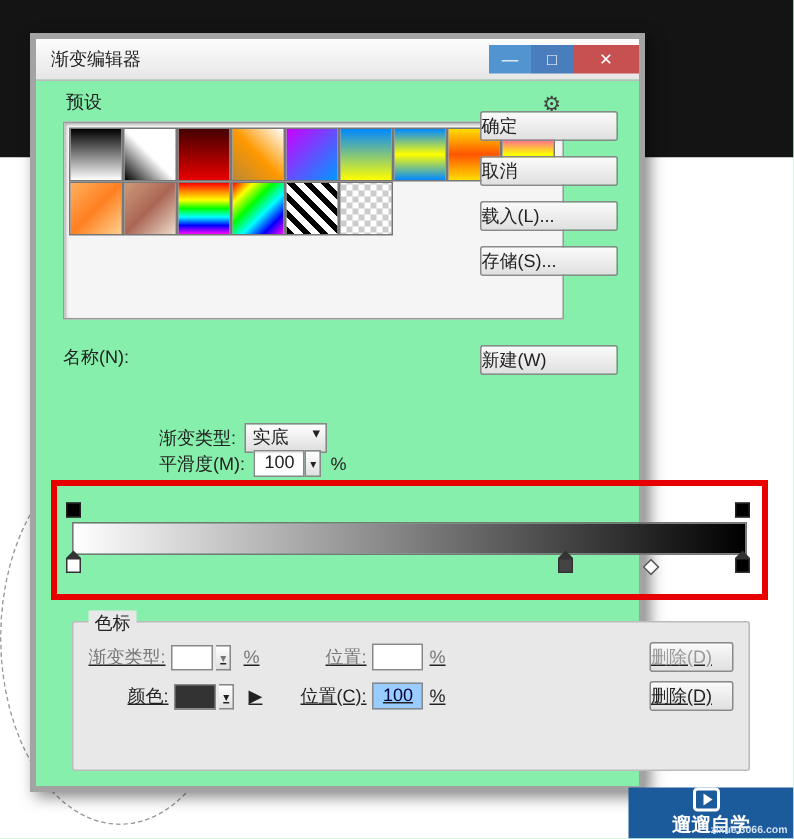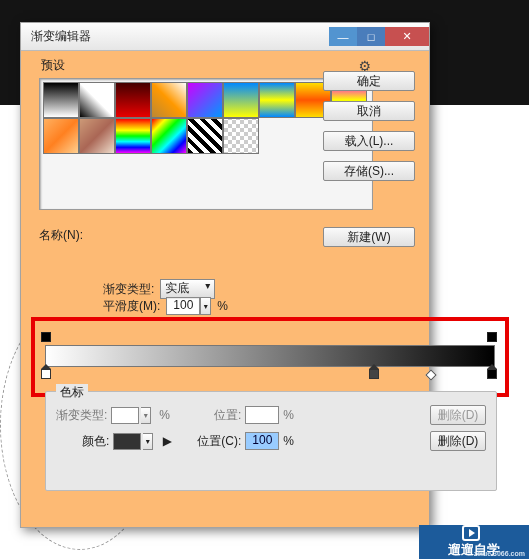--- a/index.html
+++ b/index.html
@@ -1,21 +1,21 @@
 <!DOCTYPE html>
 <html><head>
 <meta charset="utf-8">
 <style>
   * { box-sizing: border-box; margin: 0; padding: 0; font-family: "Microsoft YaHei", "SimSun", sans-serif; }
   body { background: #fff; width: 529px; height: 559px; position: relative; overflow: hidden; }
   .bg-dark { position: absolute; left: 0; top: 0; width: 529px; height: 105px; background: #141414; }
   .bg-white { position:absolute; left:0; top:105px; width:529px; height:454px; background:#fff; }
 
   .dialog { position: absolute; left: 20px; top: 22px; width: 410px; height: 506px;
-            background: #fdba74; border: 1px solid #a3a3a3; box-shadow: 3px 3px 10px rgba(0,0,0,0.5);}
+            background: #86efac; border: 4px solid #a3a3a3; box-shadow: 3px 3px 10px rgba(0,0,0,0.5);}
   .titlebar { height: 28px; background: linear-gradient(#fdfdfd,#e6e6e6);
               display:flex; align-items:center; justify-content:space-between;
               padding-left:10px; border-bottom:1px solid #bbb;}
   .titlebar-text { font-size:12px; color:#222;}
   .win-btns { display:flex; height:19px; }
   .win-btn { width:28px; height:19px; display:flex; align-items:center; justify-content:center;
              font-size:11px; color:#fff;}
   .win-min { background:#5294d0;}
   .win-max { background:#4a7dbb;}
   .win-close{ background:#c75050; width:44px;}
@@ -24,21 +24,21 @@
 
   .presets-area { position:absolute; left:18px; top:6px; width:334px; }
   .presets-header { display:flex; justify-content:space-between; align-items:center; margin-bottom:4px; padding:0 2px;}
   .gear { font-size:14px; color:#444; }
   .preset-box { width:334px; height:132px; background:#f5f5f5; border:1px solid #9a9a9a;
                 box-shadow: inset 1px 1px 2px rgba(0,0,0,.3); padding:3px; }
   .preset-grid { display:flex; flex-wrap:wrap; }
   .sw { width:36px; height:36px; border:1px solid #777; margin:0 0 0 0; }
   .right-col { position:absolute; right:14px; top:20px; width:92px; display:flex; flex-direction:column; gap:10px;}
   .btn { height:20px; background:linear-gradient(#fafafa,#e0e0e0); border:1px solid #8a8a8a;
-         border-radius:2px; font-size:12px; text-align:center; line-height:18px;}
+         border-radius:2px; font-size:12px; text-align:left; line-height:18px;}
 
   .name-row { position:absolute; left:18px; top:176px; display:flex; align-items:center; }
   .label { margin-right:6px; font-size:12px;text-align:center;}
   .name-input { width:290px; height:20px; border:1px solid #7a9ac7; background:#fff;
                 padding:0 4px; font-size:12px; box-shadow: inset 0 1px 1px rgba(0,0,0,.1);}
   .new-btn { position:absolute; right:14px; top:176px; width:92px;}
 
   .type-row { position:absolute; left:82px; top:228px; display:flex; align-items:center;}
   .select { width:55px; height:20px; border:1px solid #888; background:linear-gradient(#fff,#ddd);
             padding:0 4px; font-size:12px; position:relative;}
@@ -52,22 +52,22 @@
   .red-box { position:absolute; left:10px; top:266px; width:478px; height:80px; border:4px solid #e80000;}
   .grad-bar { position:absolute; left:24px; top:294px; width:450px; height:22px;
               background: linear-gradient(to right,#ffffff,#000000); border:1px solid #777;}
   .op-stop { width:10px; height:10px; background:#000; border:1px solid #222; position:absolute;}
   .col-stop { position:absolute; width:10px; height:12px; }
   .col-stop .h { width:10px;height:10px; border:1px solid #333; background:#777;}
   .col-stop .p { width:0;height:0;border-left:5px solid transparent;border-right:5px solid transparent;
                  border-bottom:5px solid #333; position:absolute; top:-5px; left:0;}
   .diamond{ position:absolute; width:8px; height:8px; transform:rotate(45deg); border:1px solid #555; background:#fff;}
 
-  .seb-group { position:absolute; left:24px; top:340px; width:452px; height:100px;
-               border:1px solid #bbb; border-radius:2px; padding-top:10px; background:#e8e8e8;}
+  .seb-group { position:absolute; left:24px; top:360px; width:452px; height:100px;
+               border:1px solid #bbb; border-radius:2px; padding-top:10px; background:#e8e8e8;text-decoration:underline;}
   .seb-title { position:absolute; left:10px; top:-8px; background:#e8e8e8; padding:0 4px; font-size:12px;}
   .seb-row { display:flex; align-items:center; height:26px; padding-left:10px; color:#777;}
   .seb-row.active { color:#222;}
   .flabel { font-size:12px; margin-right:4px;}
   .swatch { width:28px; height:17px; border:1px solid #888; background:#fff; margin-right:2px;}
   .swatch.dark{ background:#333;}
   .arrow { width:10px; height:17px; border:1px solid #888; border-left:none; background:linear-gradient(#fff,#e0e0e0);
            display:flex;align-items:center;justify-content:center;font-size:8px; margin-right:8px;}
   .play { width:12px; text-align:center; margin-right:10px;}
   .pos-input { width:34px; height:18px; border:1px solid #888; background:#fff; text-align:center; font-size:12px;}

